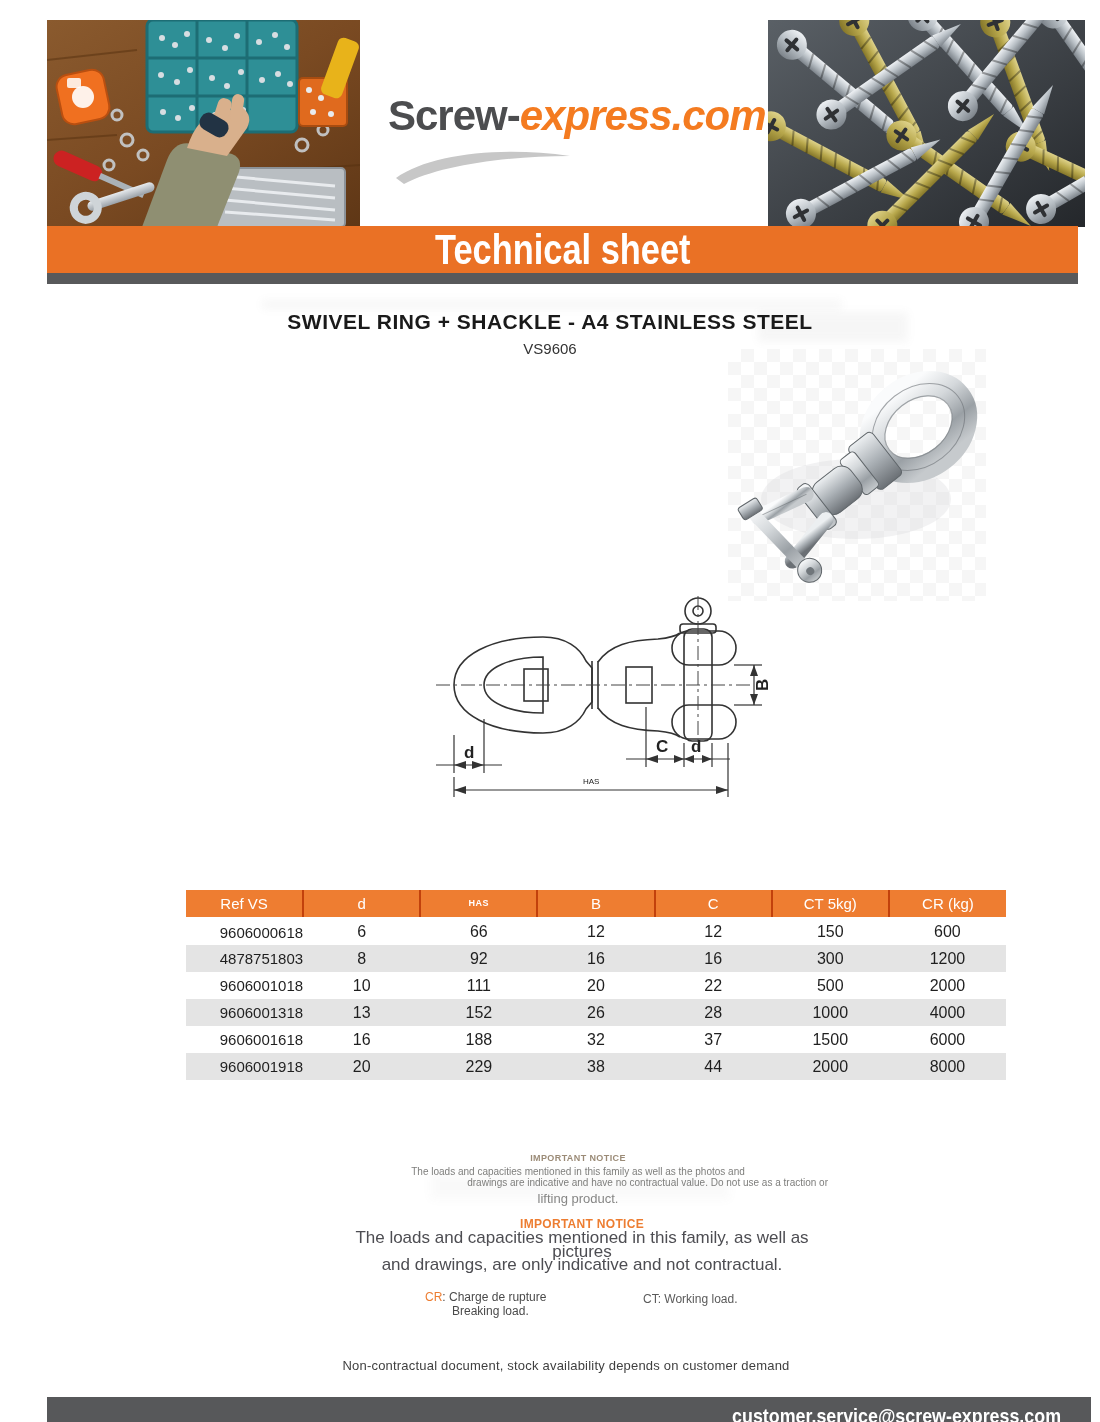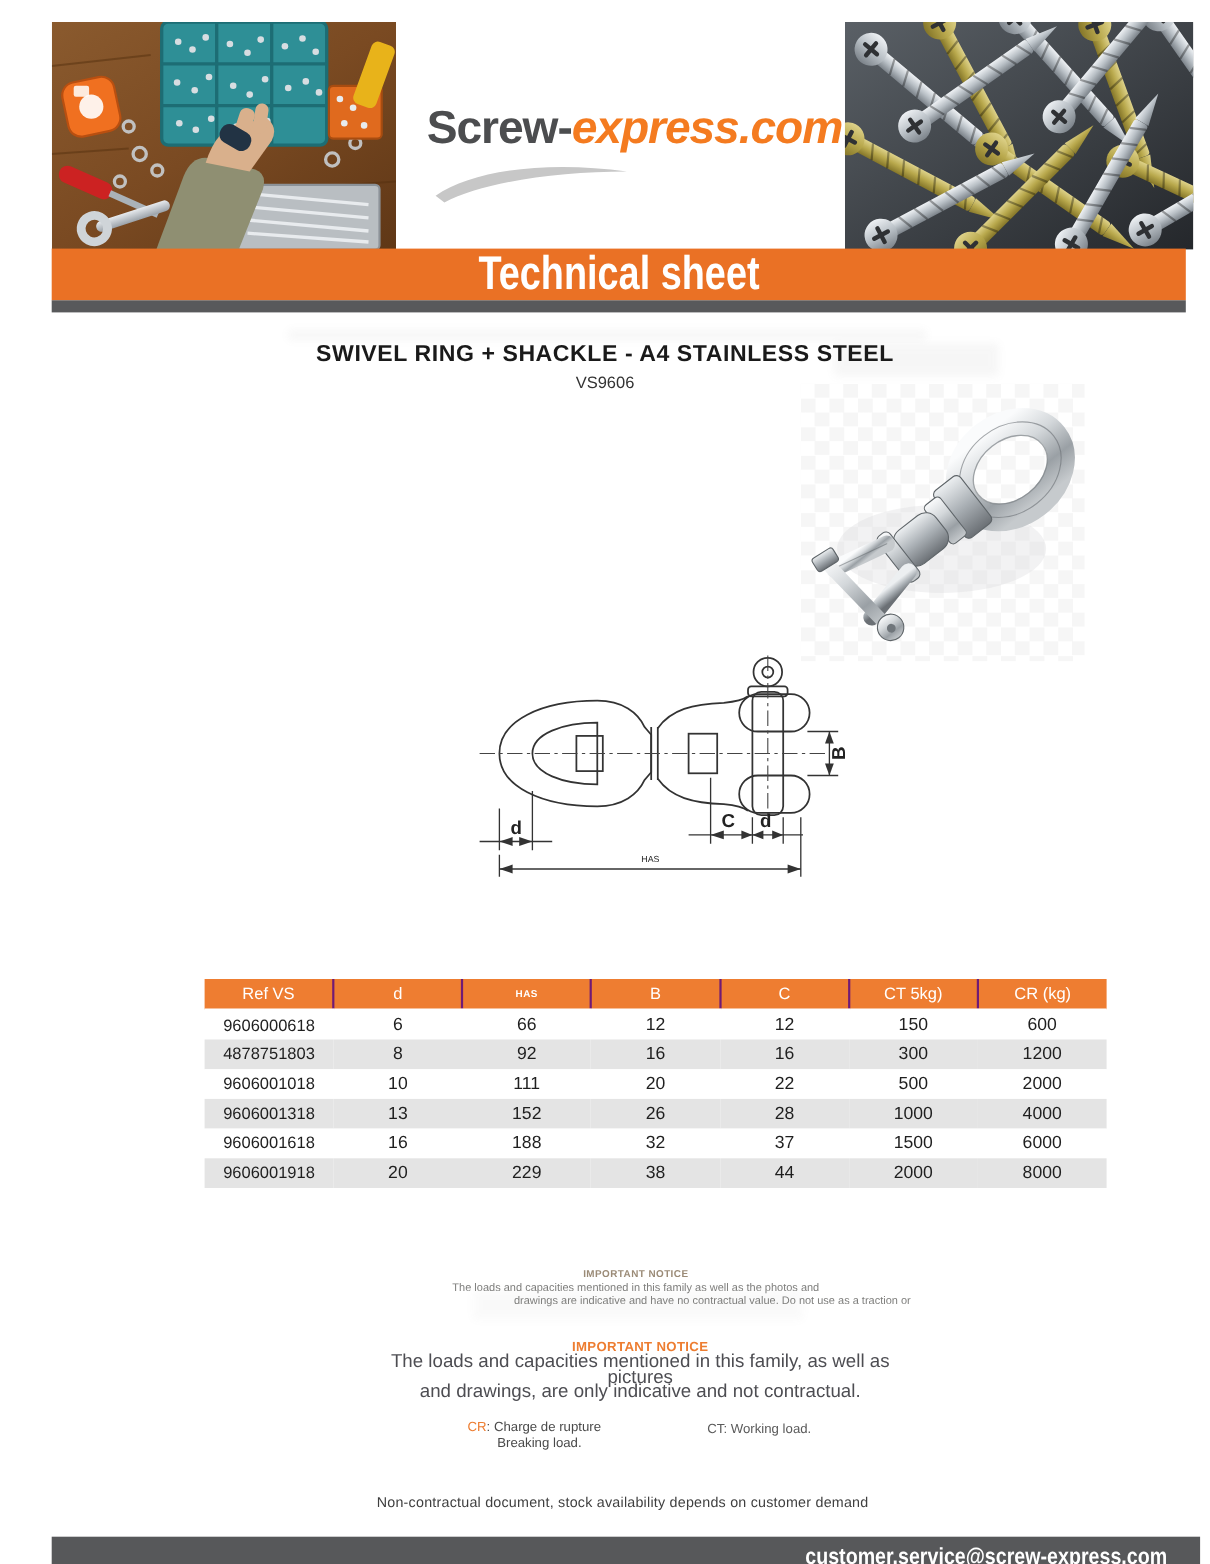--- a/index.html
+++ b/index.html
@@ -34,27 +34,27 @@
   .product-photo { position:absolute; left:728px; top:337px; width:258px; height:252px;
       background-image:conic-gradient(#f6f6f6 25%, #ffffff 0 50%, #f6f6f6 0 75%, #ffffff 0);
       background-size:26px 26px; }
 
   
   .tech-drawing { position:absolute; left:428px; top:583px; width:350px; height:218px; }
 
   
   .spec-table-wrap { position:absolute; left:186px; top:878px; width:820px; }
   table.spec { width:100%; border-collapse:collapse; table-layout:fixed; }
-  table.spec thead th { background:#ee7d31; color:#fff; font-size:15px; font-weight:400; height:28px; border-right:2px solid #701a75; border-bottom:3px solid #fff; text-align:center; vertical-align:middle; }
+  table.spec thead th { background:#ee7d31; color:#fff; font-size:15px; font-weight:400; height:28px; border-right:2px solid #c2410c; border-bottom:3px solid #fff; text-align:center; vertical-align:middle; }
   table.spec thead th:last-child { border-right:none; }
   table.spec thead th.th-has { font-size:9px; font-weight:700; letter-spacing:0.5px; }
   table.spec tbody td { height:27px; text-align:center; vertical-align:middle; font-size:16px; color:#1f1f1f; }
   table.spec tbody tr:nth-child(even) { background:#e4e4e4; }
   table.spec tbody tr:nth-child(odd)  { background:#ffffff; }
-  table.spec tbody tr td:first-child { font-size:15px; }
+  table.spec tbody tr td:first-child { font-size:15px;text-align:right; }
 
   
   .notice-faded { position:absolute; left:328px; top:1141px; width:500px; text-align:center; }
   .notice-faded .nf-head { font-size:9px; letter-spacing:0.4px; color:#9b8b77; font-weight:700; }
   .notice-faded .nf-line { font-size:10px; color:#7e7e7c; margin-top:3px; line-height:11px; }
   .notice-faded .nf-big  { font-size:13px; color:#868685; margin-top:3px; }
 
   .notice-main { position:absolute; left:332px; top:1205px; width:500px; text-align:center; }
   .notice-main .nm-head { font-size:12px; font-weight:700; letter-spacing:0.3px; color:#ed7d31; }
   .notice-main .nm-line { font-size:17px; color:#4d4d52; line-height:13.5px; }
@@ -449,20 +449,21 @@
             <td>8000</td>
           </tr>
         </tbody>
     </table>
   </div>
 
   <div class="notice-faded">
     <div class="nf-head">IMPORTANT NOTICE</div>
     <div class="nf-line">The loads and capacities mentioned in this family as well as the photos and</div>
     <div class="nf-line" style="margin-top:0;text-align:right;">drawings are indicative and have no contractual value. Do not use as a traction or</div>
+    <div class="nf-big">lifting product.</div>
   </div>
 
   <div class="notice-main">
     <div class="nm-head">IMPORTANT NOTICE</div>
     <div class="nm-line">The loads and capacities mentioned in this family, as well as pictures</div>
     <div class="nm-line">and drawings, are only indicative and not contractual.</div>
   </div>
 
   <div class="crct">
     <div class="cr-block">

